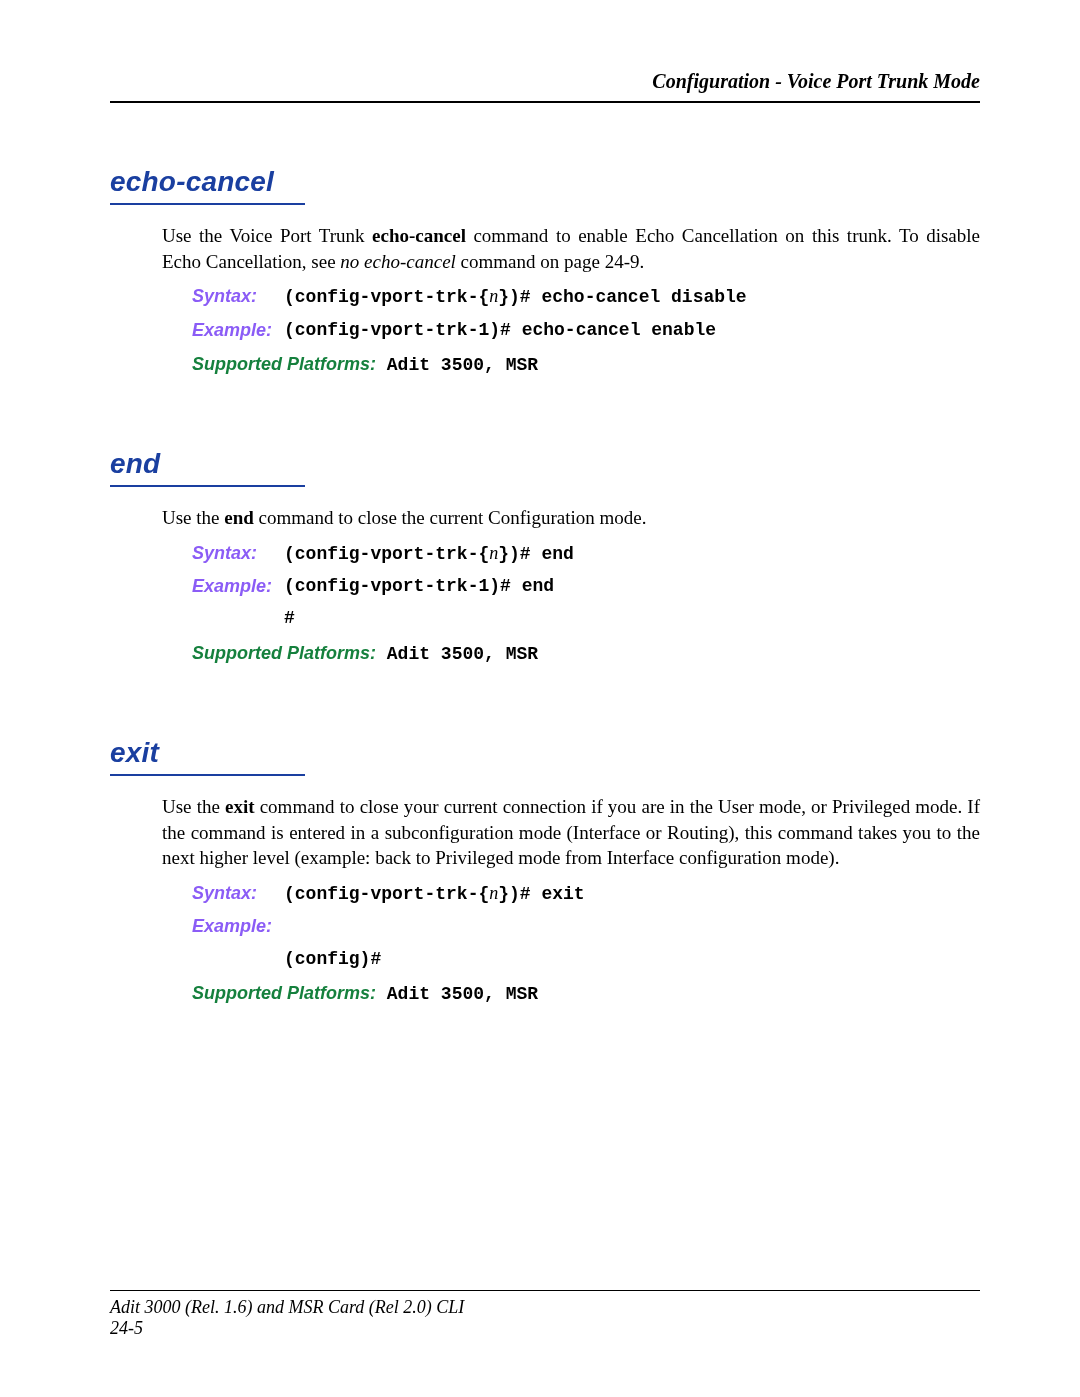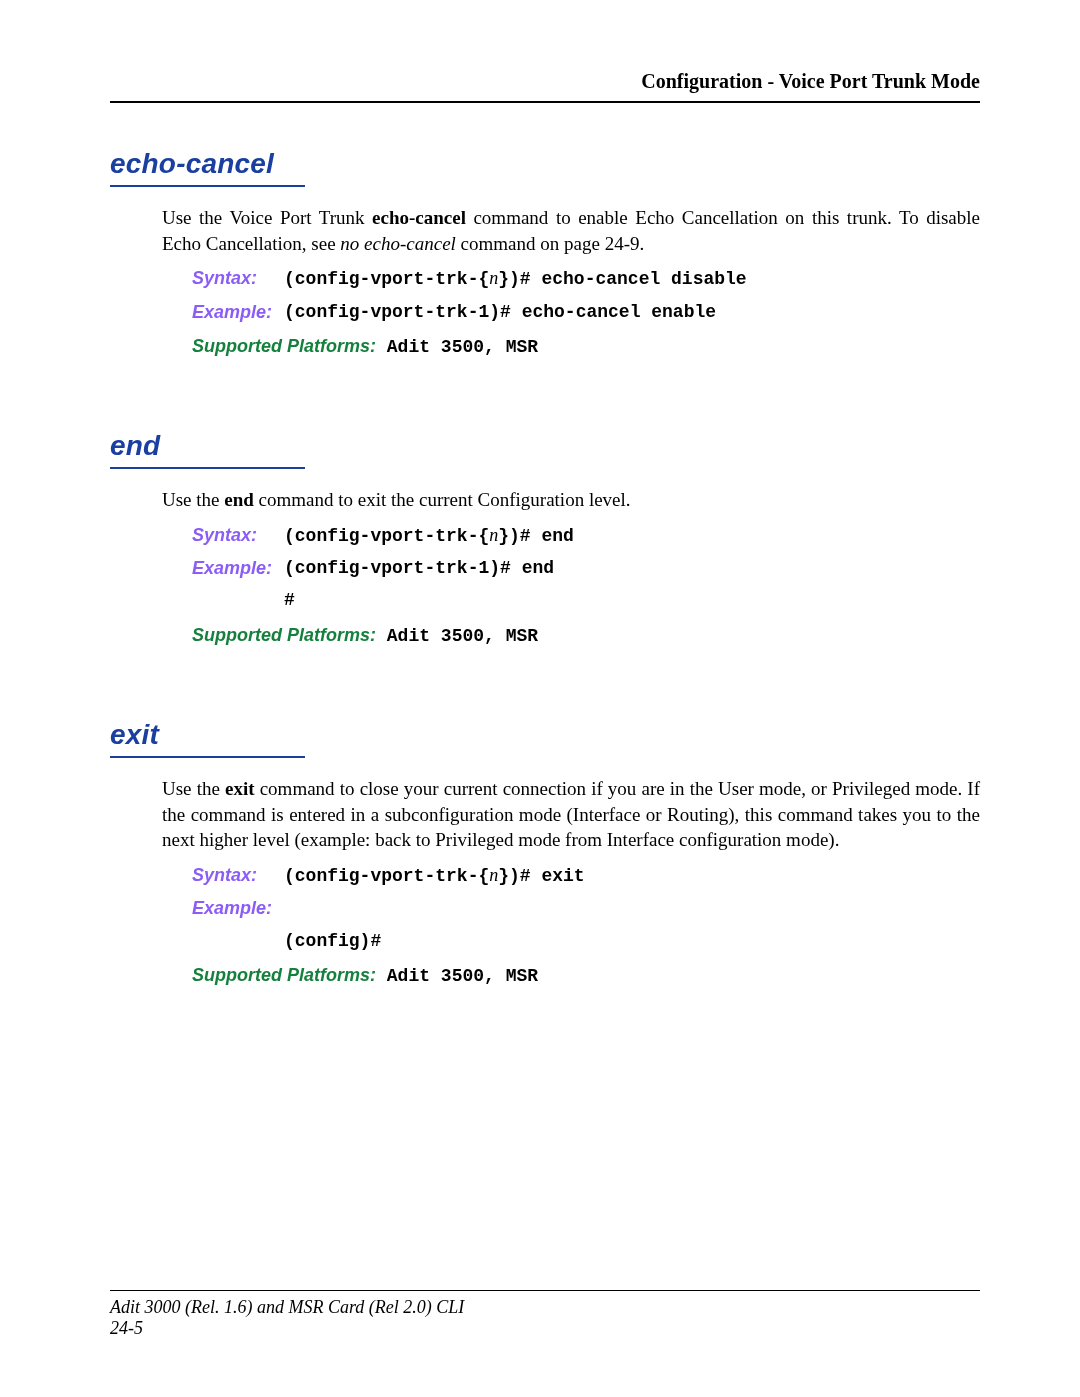--- a/index.html
+++ b/index.html
@@ -14,31 +14,32 @@
     box-sizing: border-box;
   }
   .page {
     padding: 70px 100px 0 110px;
     box-sizing: border-box;
     height: 100%;
     position: relative;
   }
   .page-header {
     text-align: right;
+    font-style: italic;
     font-weight: bold;
     font-size: 20px;
     margin-bottom: 8px;
   }
   .header-rule {
     border: none;
     border-top: 2.5px solid #000;
     margin: 0;
   }
   .section {
-    margin-top: 45px;
+    margin-top: 63px;
   }
   .section + .section { margin-top: 71px; }
   .section-title {
     color: #1a3fa0;
     font-family: Arial, Helvetica, sans-serif;
     font-style: italic;
     font-weight: bold;
     font-size: 28px;
     margin: 0 0 5px 0;
     letter-spacing: 0.2px;
@@ -146,21 +147,21 @@
         </div>
       </div>
     </div>
   </div>
 
   <div class="section">
     <h2 class="section-title">end</h2>
     <div class="title-underline"></div>
     <div class="body-indent">
       <p class="body-text">
-        <span>Use the </span><span class="bold">end</span><span> command to exit the current Configuration level.</span>
+        <span>Use the </span><span class="bold">end</span><span> command to close the current Configuration mode.</span>
       </p>
       <div class="spec-block">
         <div class="spec-row">
           <span class="spec-label">Syntax:</span>
           <span class="spec-value"><span>(config-vport-trk-{</span><span class="spec-var">n</span><span>})# end</span></span>
         </div>
         <div class="spec-row">
           <span class="spec-label">Example:</span>
           <span class="spec-value">(config-vport-trk-1)# end</span>
         </div>

